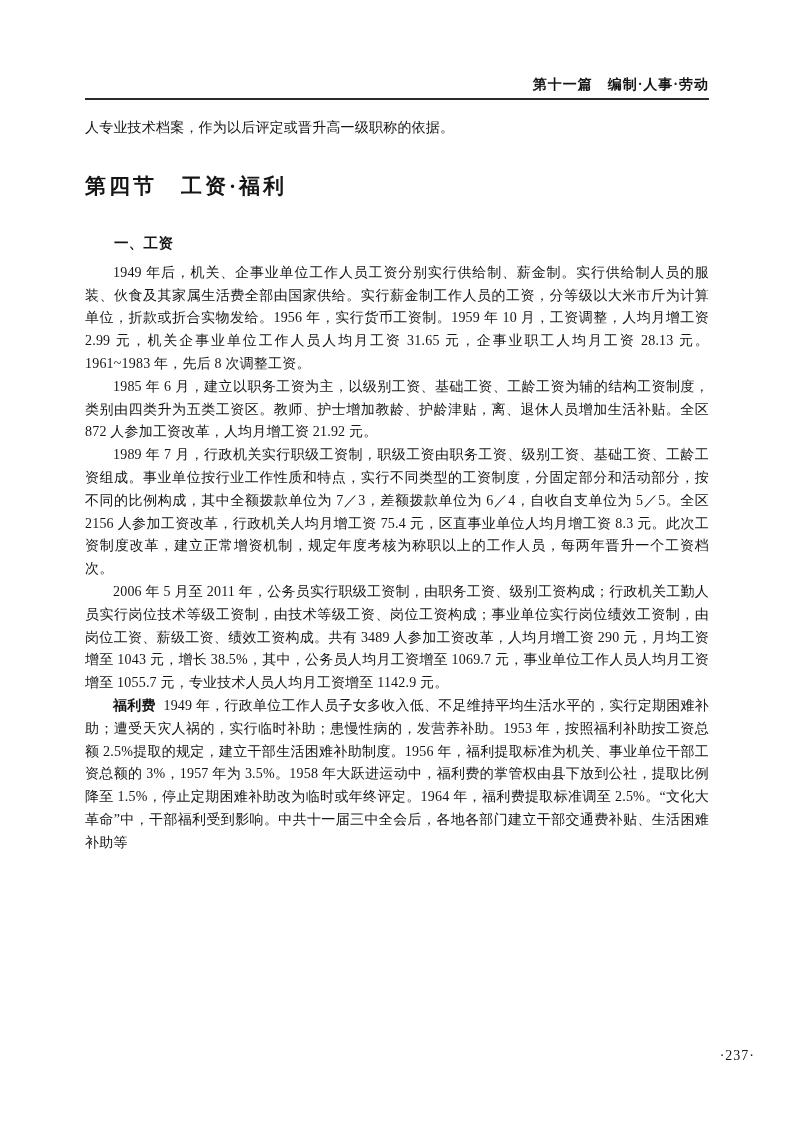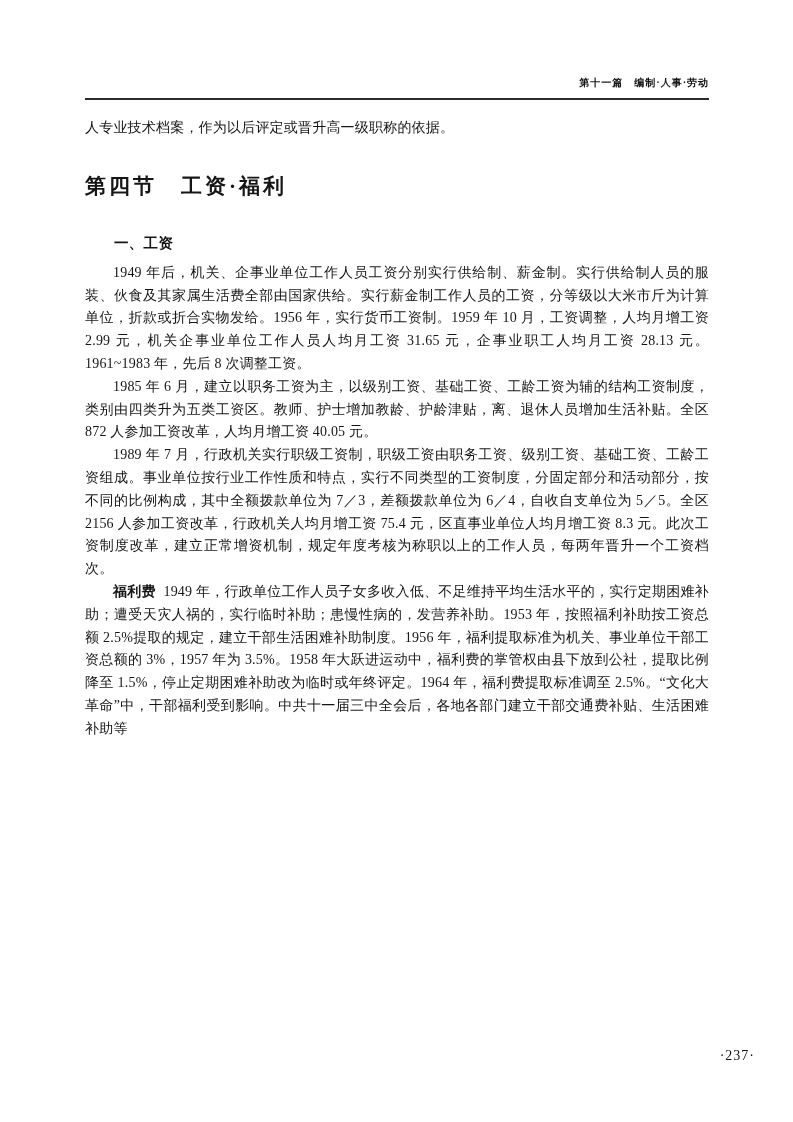--- a/index.html
+++ b/index.html
@@ -16,21 +16,21 @@
     font-family: "Liberation Serif", "DejaVu Serif", serif;
     color: #151515;
     overflow: hidden;
   }
   .running-header {
     position: absolute;
     top: 76px;
     left: 85px;
     right: 84px;
     text-align: right;
-    font-size: 10px;
+    font-size: 14px;
     font-weight: bold;
     letter-spacing: 1px;
   }
   .header-rule {
     position: absolute;
     top: 98px;
     left: 85px;
     right: 84px;
     height: 2px;
     background: #2b2b2b;
@@ -91,24 +91,25 @@
 
     <p class="para no-indent">人专业技术档案，作为以后评定或晋升高一级职称的依据。</p>
 
     <h1 class="section-title">第四节　工资·福利</h1>
 
     <h2 class="subheading">一、工资</h2>
 
 
     <p class="para">1949 年后，机关、企事业单位工作人员工资分别实行供给制、薪金制。实行供给制人员的服装、伙食及其家属生活费全部由国家供给。实行薪金制工作人员的工资，分等级以大米市斤为计算单位，折款或折合实物发给。1956 年，实行货币工资制。1959 年 10 月，工资调整，人均月增工资 2.99 元，机关企事业单位工作人员人均月工资 31.65 元，企事业职工人均月工资 28.13 元。1961~1983 年，先后 8 次调整工资。</p>
 
-    <p class="para">1985 年 6 月，建立以职务工资为主，以级别工资、基础工资、工龄工资为辅的结构工资制度，类别由四类升为五类工资区。教师、护士增加教龄、护龄津贴，离、退休人员增加生活补贴。全区 872 人参加工资改革，人均月增工资 40.05 元。</p>
+    <p class="para">1985 年 6 月，建立以职务工资为主，以级别工资、基础工资、工龄工资为辅的结构工资制度，类别由四类升为五类工资区。教师、护士增加教龄、护龄津贴，离、退休人员增加生活补贴。全区 872 人参加工资改革，人均月增工资 21.92 元。</p>
 
     <p class="para">1989 年 7 月，行政机关实行职级工资制，职级工资由职务工资、级别工资、基础工资、工龄工资组成。事业单位按行业工作性质和特点，实行不同类型的工资制度，分固定部分和活动部分，按不同的比例构成，其中全额拨款单位为 7／3，差额拨款单位为 6／4，自收自支单位为 5／5。全区 2156 人参加工资改革，行政机关人均月增工资 75.4 元，区直事业单位人均月增工资 8.3 元。此次工资制度改革，建立正常增资机制，规定年度考核为称职以上的工作人员，每两年晋升一个工资档次。</p>
 
+    <p class="para">2006 年 5 月至 2011 年，公务员实行职级工资制，由职务工资、级别工资构成；行政机关工勤人员实行岗位技术等级工资制，由技术等级工资、岗位工资构成；事业单位实行岗位绩效工资制，由岗位工资、薪级工资、绩效工资构成。共有 3489 人参加工资改革，人均月增工资 290 元，月均工资增至 1043 元，增长 38.5%，其中，公务员人均月工资增至 1069.7 元，事业单位工作人员人均月工资增至 1055.7 元，专业技术人员人均月工资增至 1142.9 元。</p>
 
 
     <p class="para"><span class="lead-term">福利费</span><span>1949 年，行政单位工作人员子女多收入低、不足维持平均生活水平的，实行定期困难补助；遭受天灾人祸的，实行临时补助；患慢性病的，发营养补助。1953 年，按照福利补助按工资总额 2.5%提取的规定，建立干部生活困难补助制度。1956 年，福利提取标准为机关、事业单位干部工资总额的 3%，1957 年为 3.5%。1958 年大跃进运动中，福利费的掌管权由县下放到公社，提取比例降至 1.5%，停止定期困难补助改为临时或年终评定。1964 年，福利费提取标准调至 2.5%。“文化大革命”中，干部福利受到影响。中共十一届三中全会后，各地各部门建立干部交通费补贴、生活困难补助等</span></p>
 
   </div>
 
   <div class="page-number">·237·</div>
 
 </div>
 

